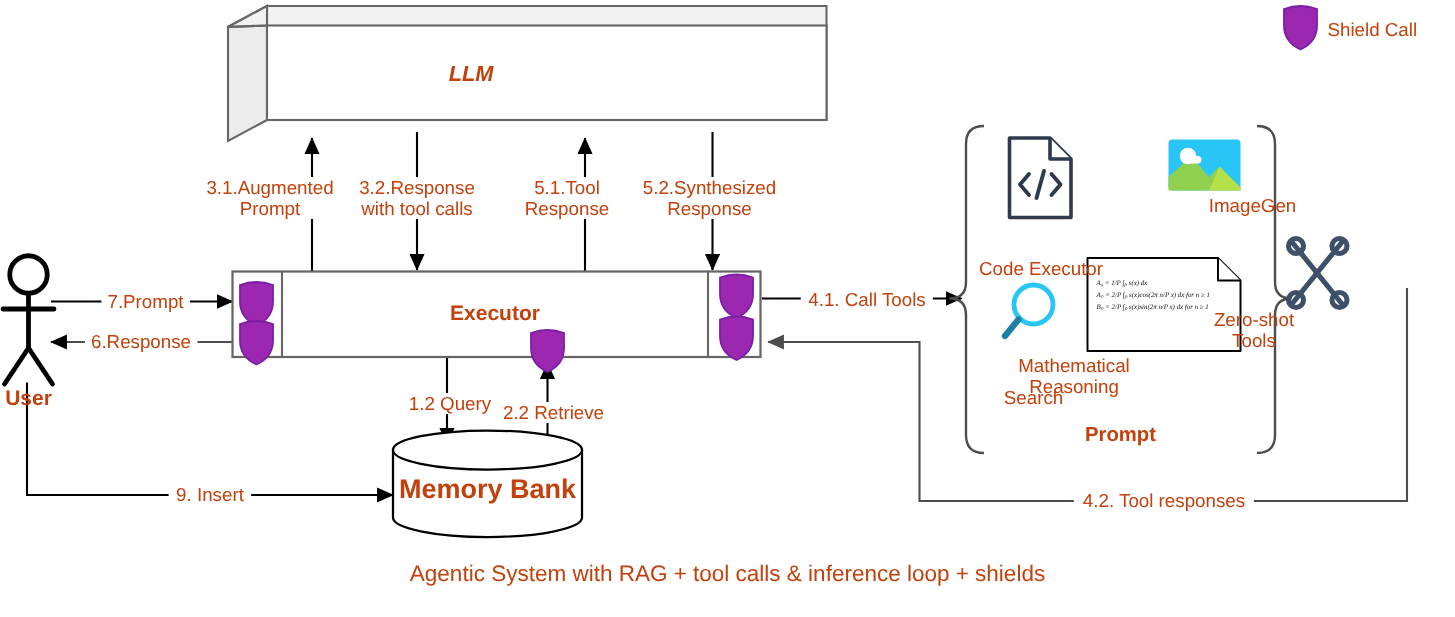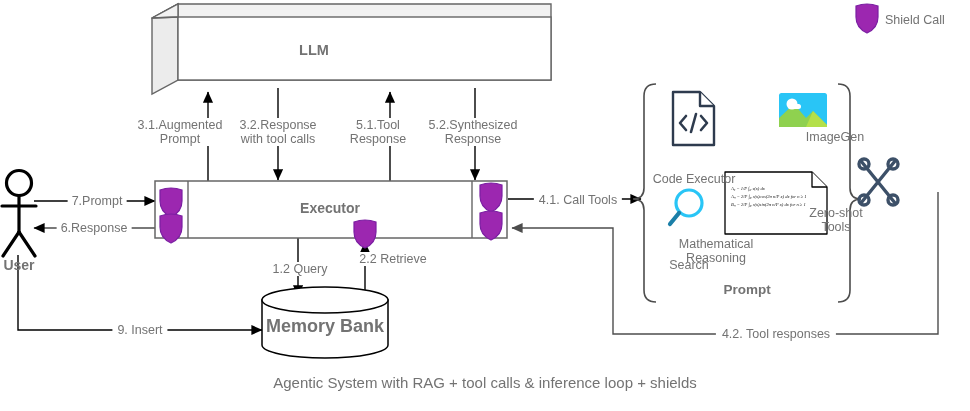--- a/index.html
+++ b/index.html
@@ -1,19 +1,19 @@
 <!DOCTYPE html>
 <html><head>
 <meta charset="utf-8">
 <style>
   html,body{margin:0;padding:0;background:#ffffff;}
   body{width:970px;height:411px;position:relative;overflow:hidden;
        font-family:"Liberation Sans",sans-serif;color:#000;}
   .abs{position:absolute;}
-  .lbl{position:absolute;font-size:12.5px;line-height:14px;color:#737373;text-align:center;white-space:pre-line;}
+  .lbl{position:absolute;font-size:12.5px;line-height:14px;color:#c2410c;text-align:center;white-space:pre-line;}
   .bold{font-weight:bold;}
   svg{position:absolute;left:0;top:0;overflow:visible;}
   #wires{width:970px;height:411px;}
 </style>
 </head>
 <body>
 
 <svg id="wires">
   <defs>
     <marker id="ah" markerWidth="9" markerHeight="9" refX="7.6" refY="3.6" orient="auto">
@@ -114,34 +114,34 @@
   <g fill="#9c27b0" stroke="#7b1fa2" stroke-width="1.2">
     <path d="M160,190 q11,-4 22,0 v11 q0,11 -11,16 q-11,-5 -11,-16 z"></path>
     <path d="M160,216 q11,-4 22,0 v11 q0,11 -11,16 q-11,-5 -11,-16 z"></path>
     <path d="M480,185 q11,-4 22,0 v11 q0,11 -11,16 q-11,-5 -11,-16 z"></path>
     <path d="M480,213 q11,-4 22,0 v11 q0,11 -11,16 q-11,-5 -11,-16 z"></path>
     <path d="M354,222 q11,-4 22,0 v10 q0,11 -11,16 q-11,-5 -11,-16 z"></path>
     <path d="M856,6 q11,-4 22,0 v11 q0,11 -11,16 q-11,-5 -11,-16 z"></path>
   </g>
 </svg>
 
-<div class="lbl bold" style="left:314px;top:43px;transform:translateX(-50%);font-size:14.5px;">LLM</div>
+<div class="lbl bold" style="left:314px;top:43px;transform:translateX(-50%);font-size:14.5px;font-style:italic;">LLM</div>
 
 <div class="lbl bold" style="left:330px;top:201px;transform:translateX(-50%);font-size:14px;">Executor</div>
 
 <div class="lbl bold" style="left:19px;top:258px;transform:translateX(-50%);font-size:14px;text-align:right;">User</div>
 
 <div class="lbl bold" style="left:325px;top:319px;transform:translateX(-50%);font-size:18px;">Memory Bank</div>
 
 <div class="lbl bold" style="left:747px;top:283px;transform:translateX(-50%);font-size:13.5px;">Prompt</div>
 
 <div class="lbl" style="left:140px;top:323px;transform:translateX(-50%);background:#fff;padding:0 5px;">9. Insert</div>
 <div class="lbl" style="left:97px;top:194px;transform:translateX(-50%);background:#fff;padding:0 4px;">7.Prompt</div>
 <div class="lbl" style="left:300px;top:262px;transform:translateX(-50%);background:#fff;padding:0 3px;">1.2 Query</div>
-<div class="lbl" style="left:369px;top:252px;transform:translateX(-50%);background:#fff;padding:0 3px;margin-left:24px;">2.2 Retrieve</div>
+<div class="lbl" style="left:369px;top:268px;transform:translateX(-50%);background:#fff;padding:0 3px;">2.2 Retrieve</div>
 <div class="lbl" style="left:180px;top:118px;transform:translateX(-50%);background:#fff;padding:0 3px;">3.1.Augmented
 Prompt</div>
 <div class="lbl" style="left:278px;top:118px;transform:translateX(-50%);background:#fff;padding:0 3px;">3.2.Response
 with tool calls</div>
 <div class="lbl" style="left:578px;top:193px;transform:translateX(-50%);background:#fff;padding:0 5px;">4.1. Call Tools</div>
 <div class="lbl" style="left:776px;top:327px;transform:translateX(-50%);background:#fff;padding:0 6px;">4.2. Tool responses</div>
 <div class="lbl" style="left:378px;top:118px;transform:translateX(-50%);background:#fff;padding:0 3px;">5.1.Tool
 Response</div>
 <div class="lbl" style="left:473px;top:118px;transform:translateX(-50%);background:#fff;padding:0 3px;">5.2.Synthesized
 Response</div>

